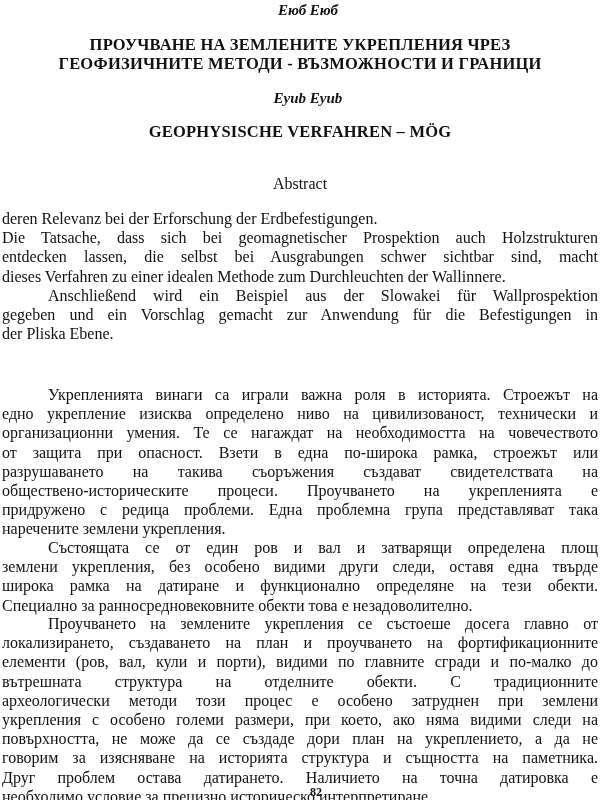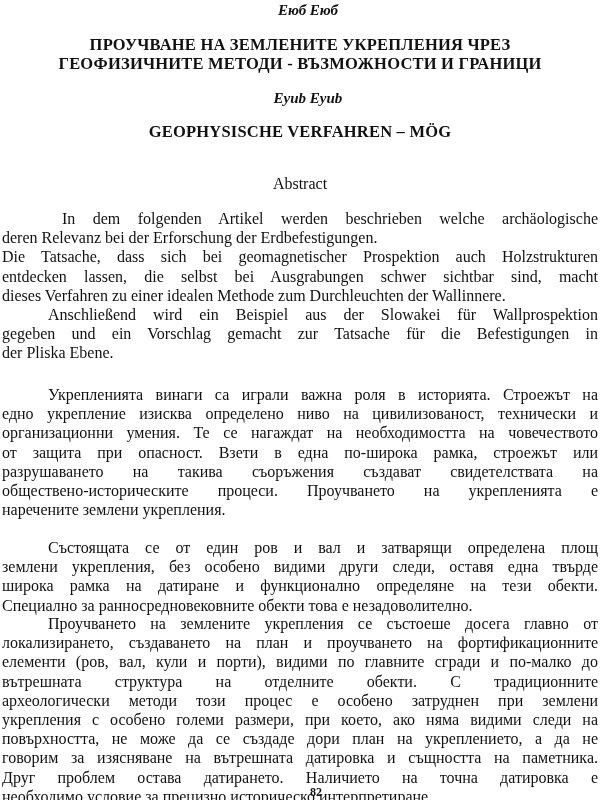--- a/index.html
+++ b/index.html
@@ -28,53 +28,53 @@
 
 <div class="abs center author" style="top:90px;">Eyub Eyub</div>
 
 <div class="abs center title" style="top:122px;">
   <div>GEOPHYSISCHE VERFAHREN – MÖG</div>
 </div>
 
 <div class="abs center abstract-h" style="top:175px;">Abstract</div>
 
 <div class="para" style="top:209px;">
-  <span class="line ind">In dem folgenden Artikel werden beschrieben welche archäologische</span>
   <span class="line last">deren Relevanz bei der Erforschung der Erdbefestigungen.</span>
   <span class="line">Die Tatsache, dass  sich bei geomagnetischer Prospektion auch Holzstrukturen</span>
   <span class="line">entdecken lassen, die selbst bei Ausgrabungen  schwer sichtbar  sind, macht</span>
   <span class="line last">dieses Verfahren zu einer idealen Methode zum Durchleuchten der Wallinnere.</span>
   <span class="line ind2">Anschließend wird ein Beispiel aus der Slowakei für Wallprospektion</span>
-  <span class="line">gegeben und ein Vorschlag gemacht  zur Tatsache für die Befestigungen in</span>
+  <span class="line">gegeben und ein Vorschlag gemacht  zur Anwendung für die Befestigungen in</span>
   <span class="line last">der Pliska Ebene.</span>
 </div>
 
 <div class="para" style="top:385px;">
   <span class="line ind2">Укрепленията винаги са играли важна роля в историята. Строежът на</span>
   <span class="line">едно укрепление изисква определено ниво на цивилизованост, технически и</span>
   <span class="line">организационни умения. Те се нагаждат на необходимостта на човечеството</span>
   <span class="line">от защита при опасност. Взети в една по-широка рамка, строежът или</span>
   <span class="line">разрушаването на такива съоръжения създават свидетелствата на</span>
   <span class="line">обществено-историческите процеси. Проучването на укрепленията е</span>
+  <span class="line">придружено с редица проблеми. Една проблемна група представляват така</span>
   <span class="line last">наречените землени укрепления.</span>
 </div>
 
 <div class="para" style="top:538px;">
   <span class="line ind2">Състоящата се от един ров и вал и затварящи определена площ</span>
   <span class="line">землени укрепления, без особено видими други следи, оставя една твърде</span>
   <span class="line">широка рамка на датиране и функционално определяне на тези обекти.</span>
   <span class="line last">Специално за ранносредновековните обекти това е незадоволително.</span>
 </div>
 
 <div class="para" style="top:614px;">
   <span class="line ind2">Проучването на землените укрепления се състоеше досега главно от</span>
   <span class="line">локализирането, създаването на план и проучването на фортификационните</span>
   <span class="line">елементи (ров, вал, кули и порти), видими по главните сгради и по-малко до</span>
   <span class="line">вътрешната структура на отделните обекти. С традиционните</span>
   <span class="line">археологически методи този процес е особено затруднен при землени</span>
   <span class="line">укрепления с особено големи размери, при което, ако няма видими следи на</span>
   <span class="line">повърхността, не може да се създаде дори план на укреплението, а да не</span>
-  <span class="line">говорим за изясняване на вътрешната датировка и същността на паметника.</span>
+  <span class="line">говорим за изясняване на историята структура и същността на паметника.</span>
   <span class="line">Друг проблем остава датирането. Наличието на точна датировка е</span>
   <span class="line last">необходимо условие за прецизно историческо интерпретиране.</span>
 </div>
 
 <div class="abs center pagenum" style="top:785px;">82</div>
 
 </body></html>

